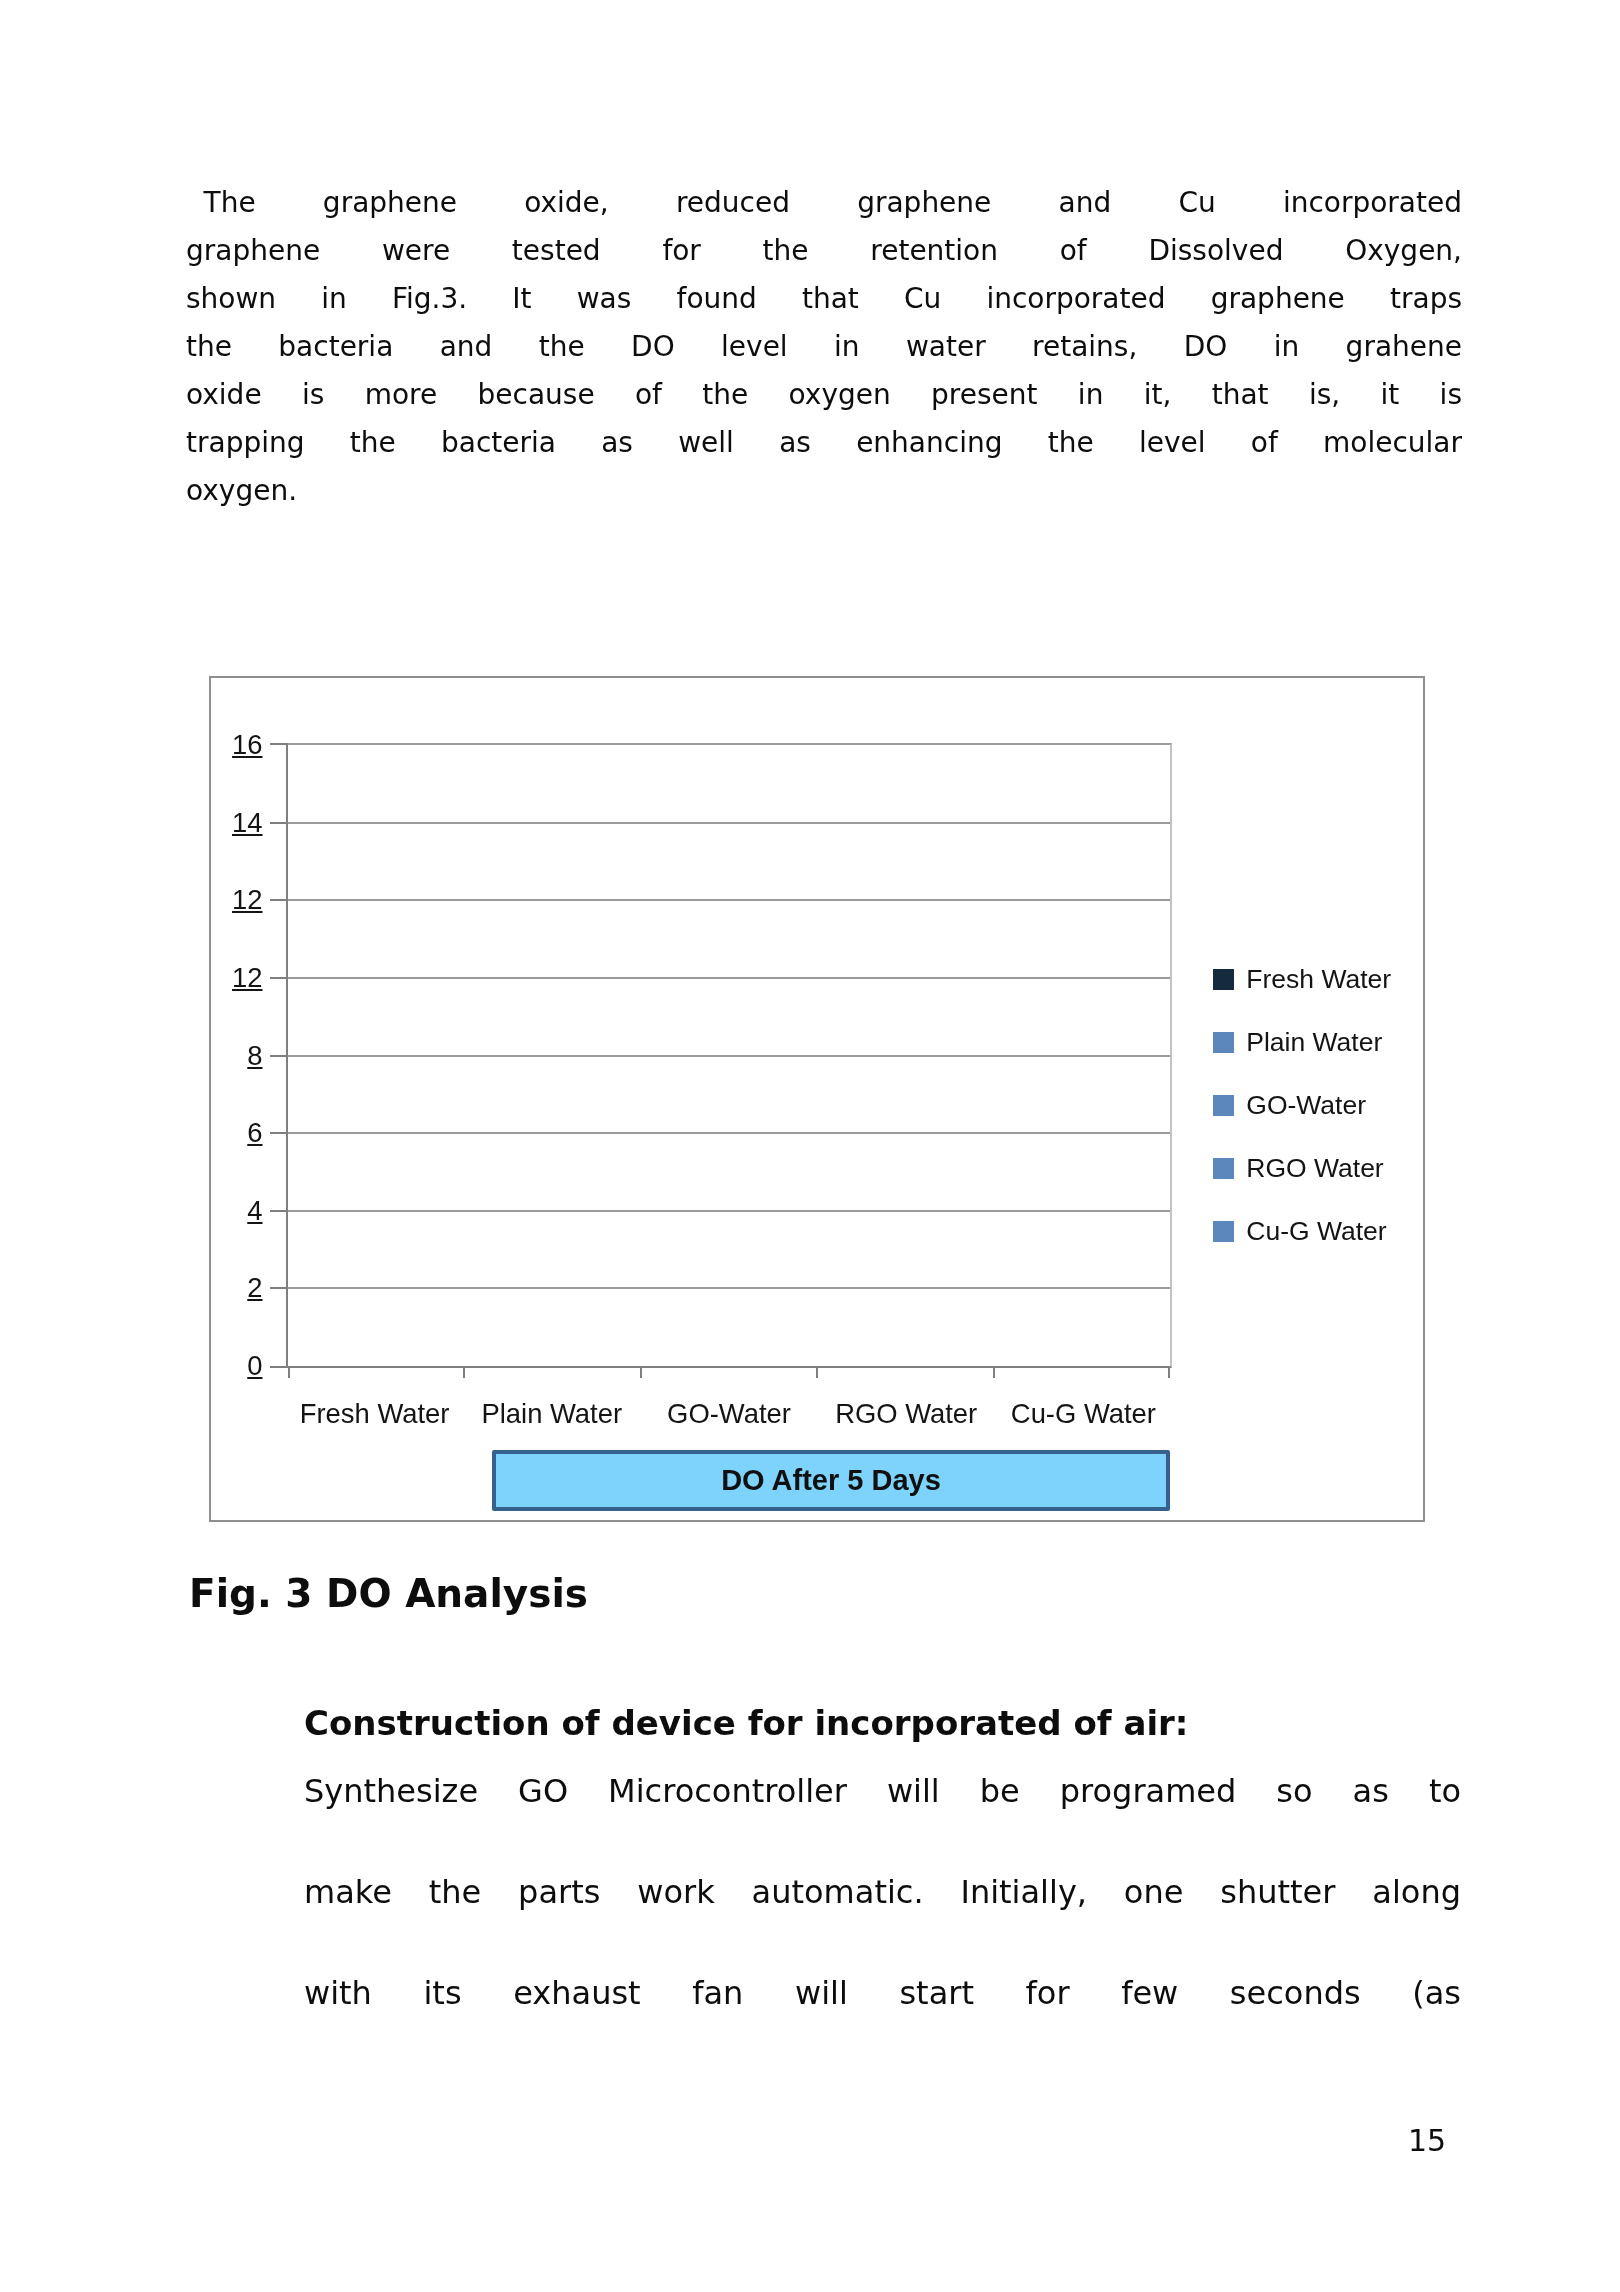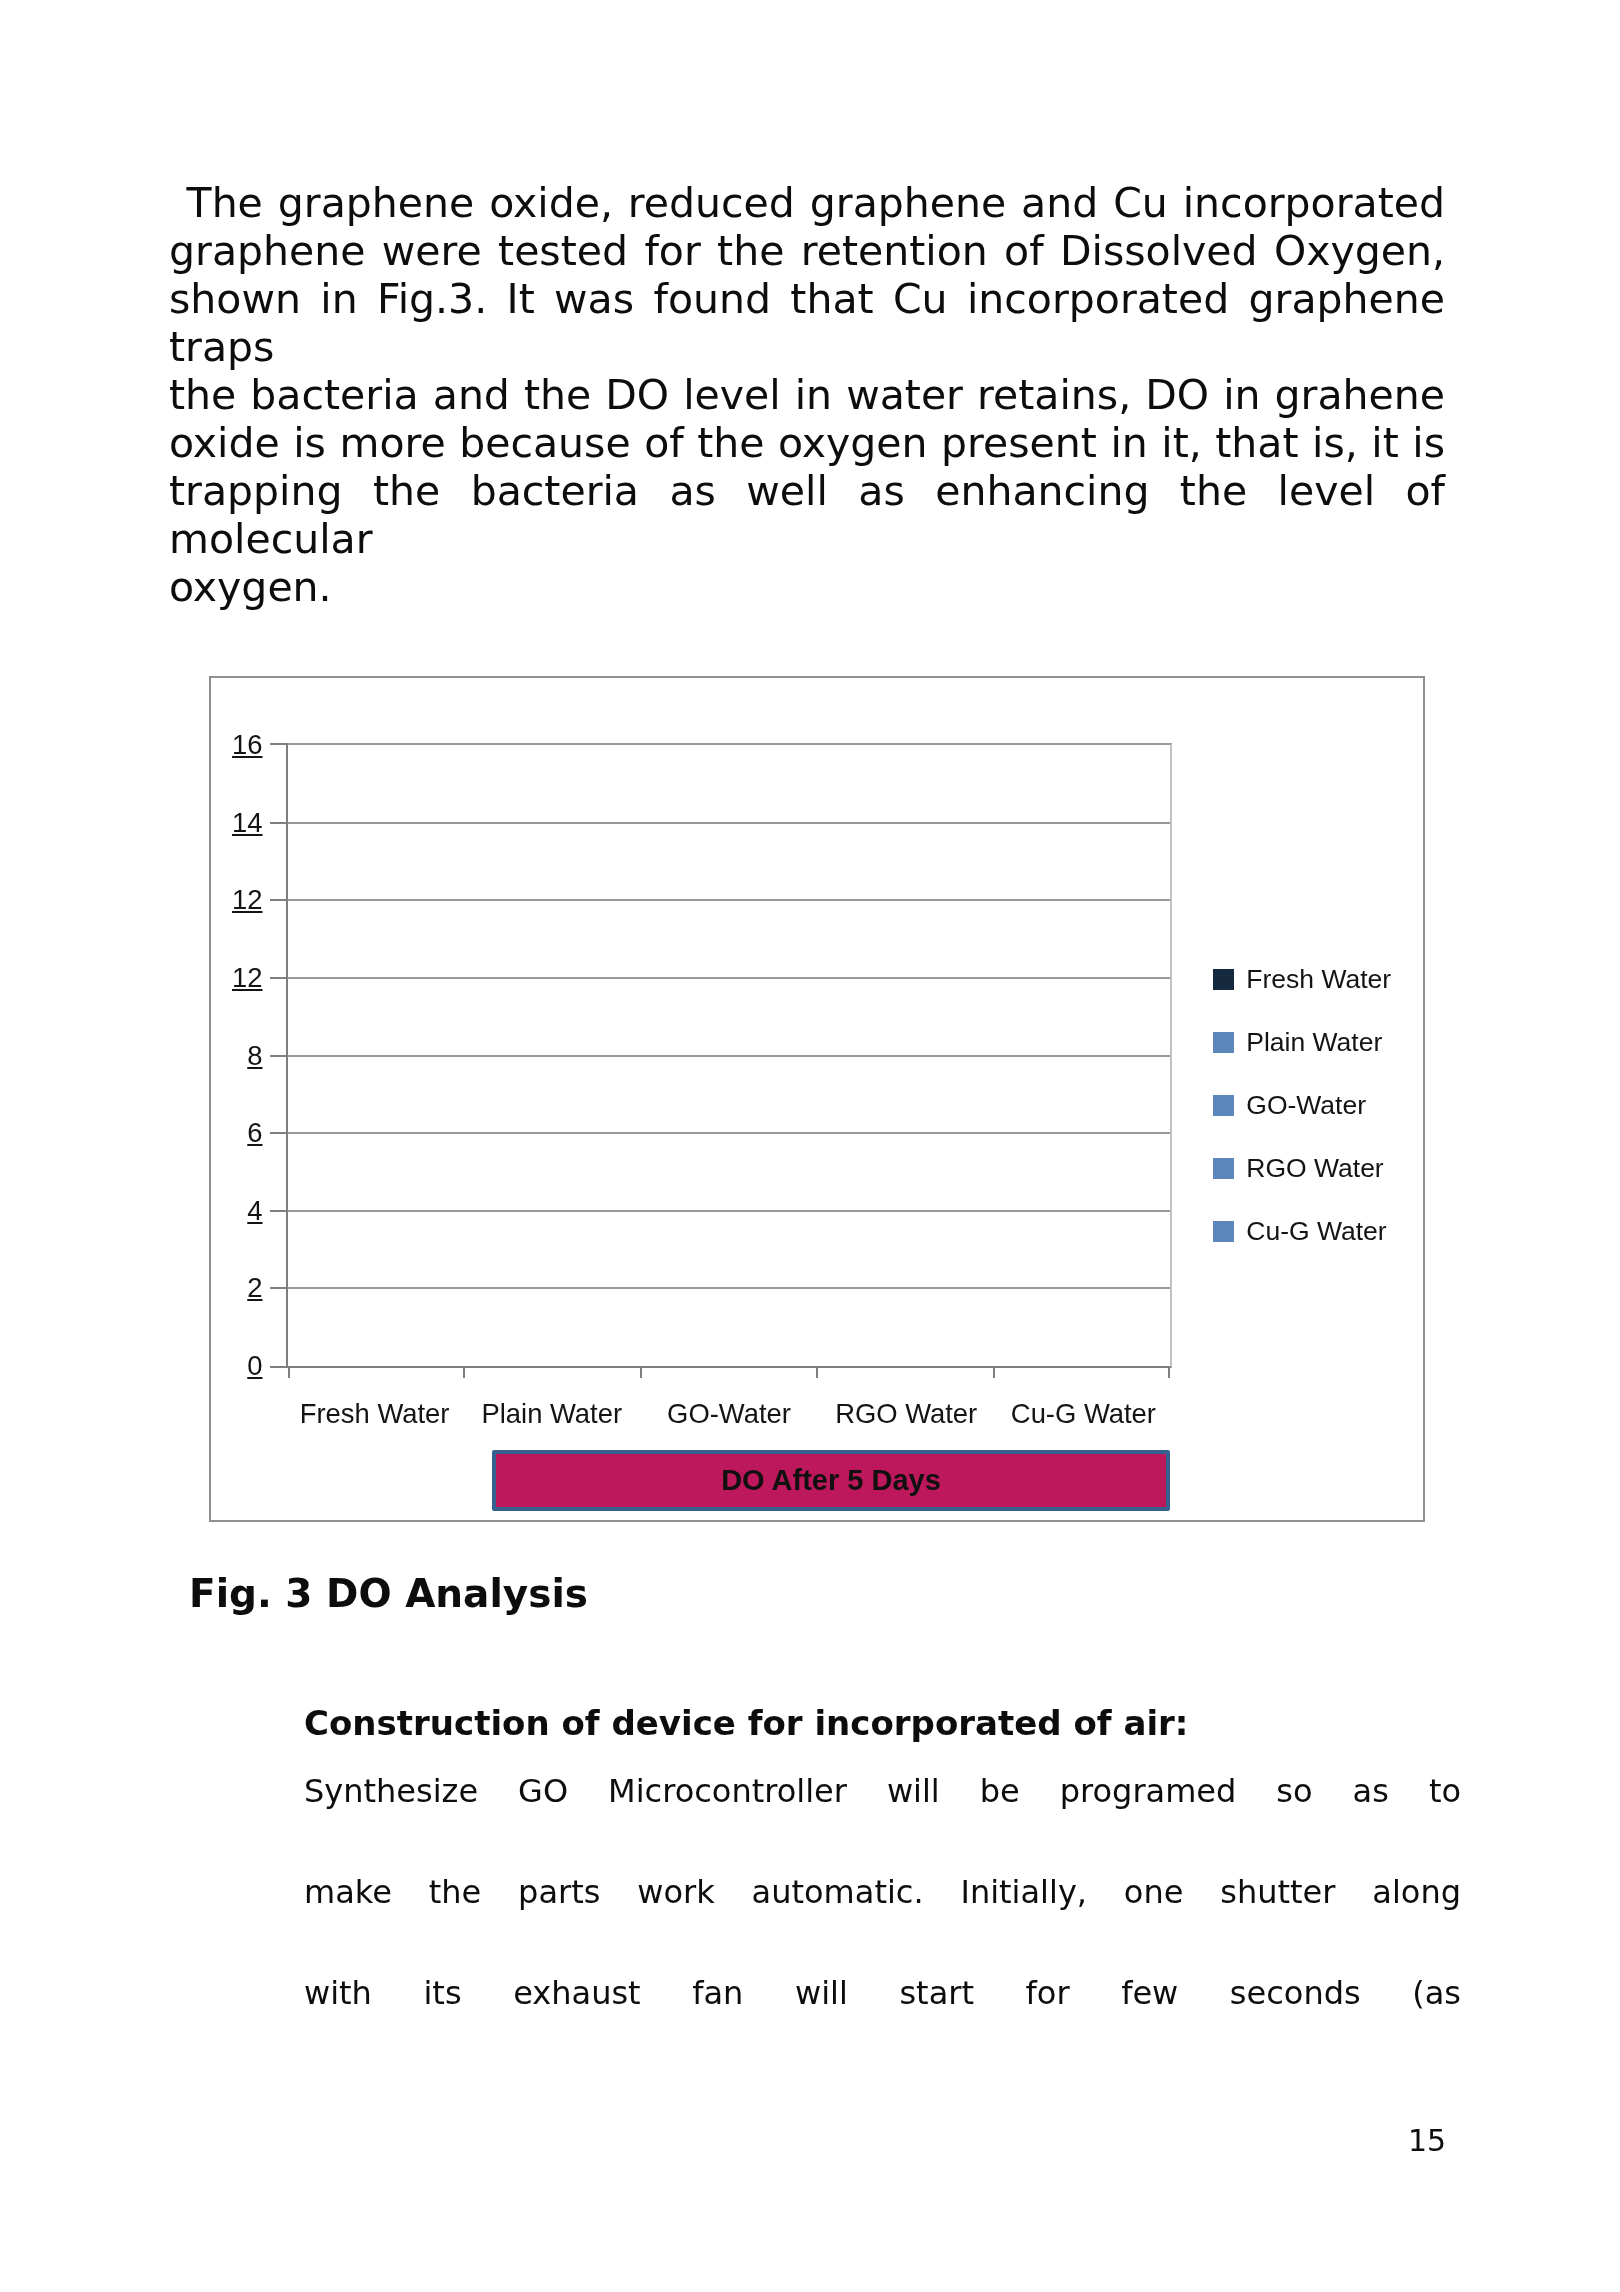--- a/index.html
+++ b/index.html
@@ -2,22 +2,22 @@
 <html><head>
 <meta charset="utf-8">
 <style>
   html,body { margin:0; padding:0; background:#ffffff; }
   .page {
     position:relative; width:1620px; height:2293px; background:#ffffff;
     font-family:"DejaVu Sans", sans-serif; color:#0d0d0d; overflow:hidden;
   }
 
   
-  .top-para { position:absolute; left:169px; top:179px; width:1276px;
-              font-size:41px; line-height:48px; }
+  .top-para { position:absolute; left:186px; top:179px; width:1276px;
+              font-size:28px; line-height:48px; }
   .jline { text-align:justify; text-align-last:justify; text-justify:inter-word; }
   .jline.first { padding-left:17.6px; box-sizing:border-box; }
   .jline.last { text-align-last:left; }
 
   
   .chart-frame { position:absolute; left:209px; top:676px; width:1216px; height:846px;
                  border:2px solid #8f8f8f; box-sizing:border-box; background:#fff;
                  font-family:"Liberation Sans", sans-serif; color:#141414; }
   .plot { position:absolute; left:75px; top:65px; width:886px; height:625px;
           border-left:2px solid #7f7f7f; border-bottom:2px solid #7f7f7f;
@@ -41,21 +41,21 @@
   .bars { position:absolute; left:0; top:0; width:100%; height:100%;
           display:flex; align-items:flex-end; }
   .bar-cell { flex:1; display:flex; justify-content:center; }
   .bar { width:69px; }
   .cat-labels { position:absolute; left:75px; top:720px; width:886px;
                 display:flex; font-size:27.4px; }
   .cat { flex:1; text-align:center; white-space:nowrap; }
   .xaxis-box { position:absolute; left:281px; top:772px; width:678px; height:61px;
                border:4.9px solid #36618f; border-radius:2px; box-sizing:border-box;
                display:flex; align-items:center; justify-content:center;
-               font-size:29px; font-weight:bold; color:#101010; background:#be185d; }
+               font-size:29px; font-weight:bold; color:#101010; background:#7dd3fc; }
   .legend { position:absolute; left:1002px; top:286px; display:flex;
             flex-direction:column; gap:32px; font-size:26.5px; }
   .legend-item { display:flex; align-items:center; gap:12.7px; white-space:nowrap; }
   .swatch { width:20.6px; height:20.6px; flex:0 0 auto; }
 
   
   .fig-caption { position:absolute; left:189px; top:1571px; margin:0;
                  font-size:39px; font-weight:bold;text-align:center; }
   .section { position:absolute; left:304px; top:1703px; width:1157px; }
   .section-heading { margin:0 0 23.5px 0; font-size:34px; font-weight:bold; }

